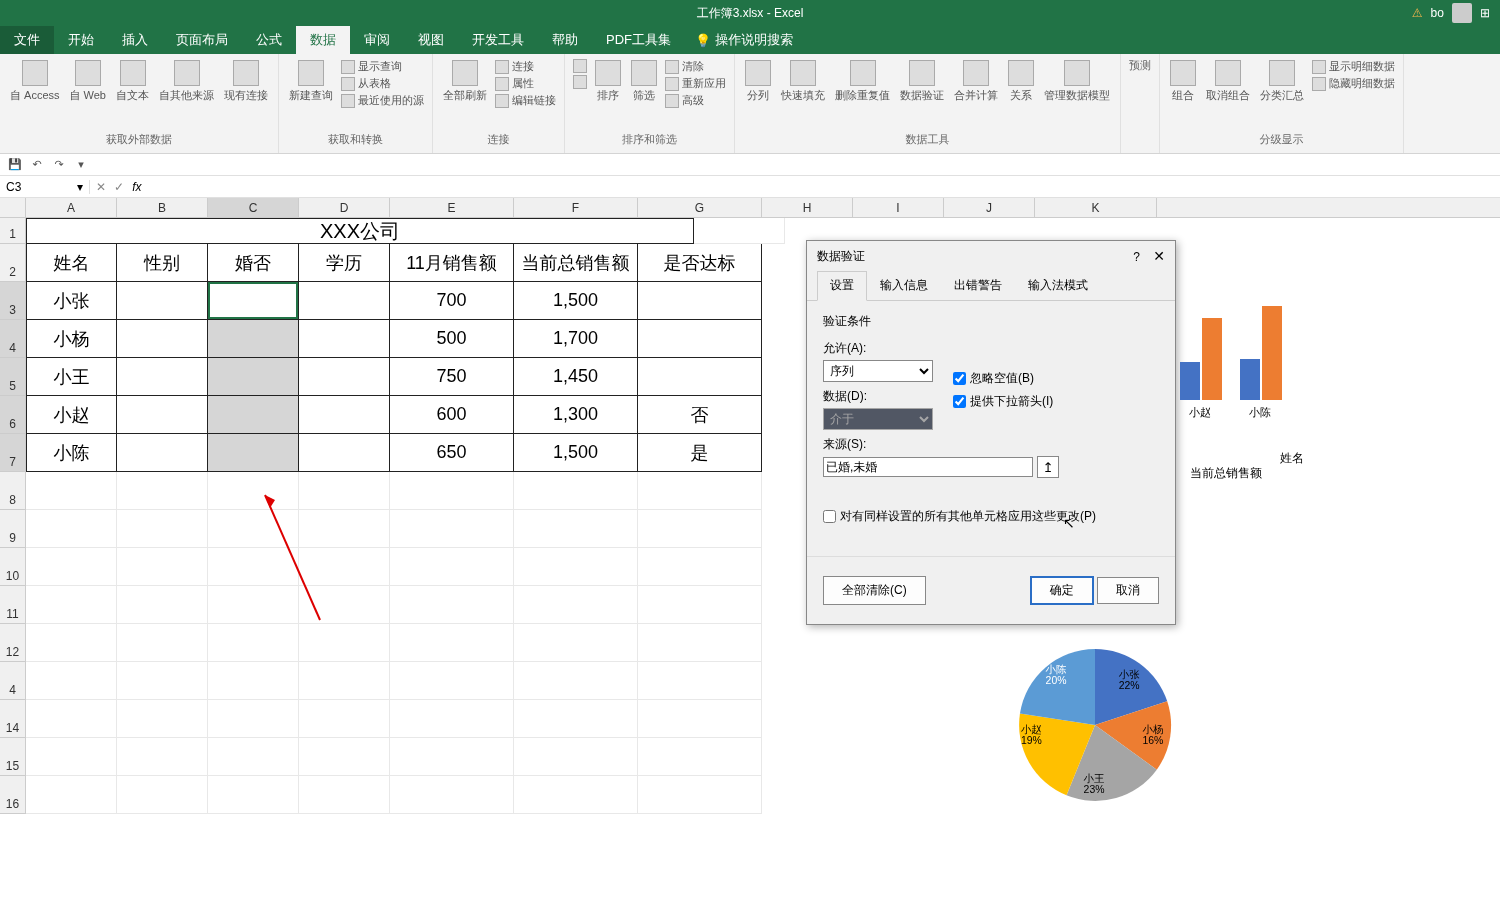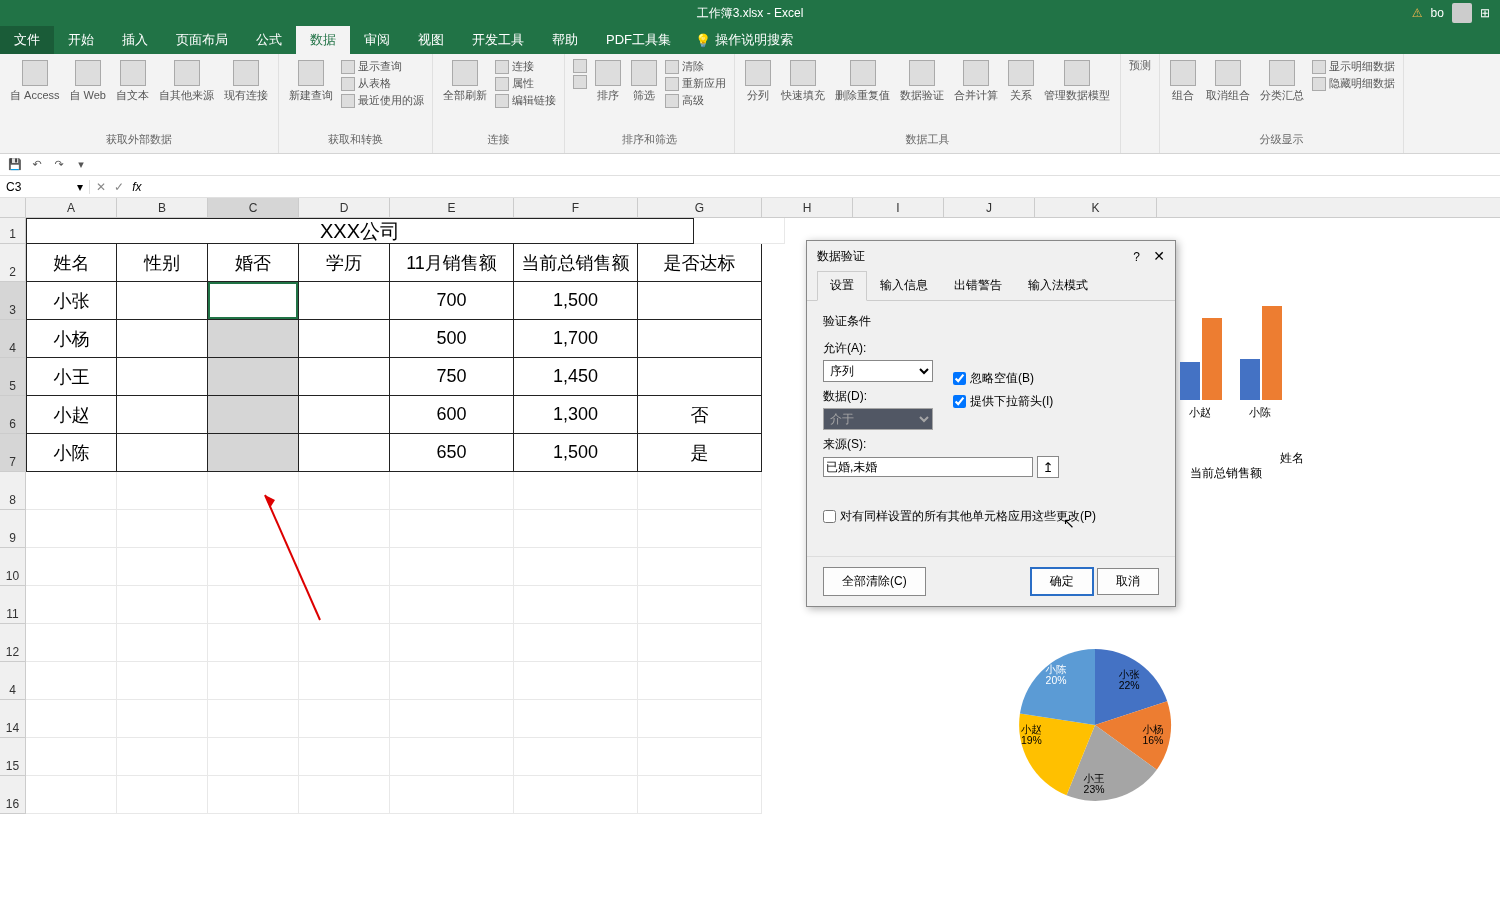--- a/index.html
+++ b/index.html
@@ -66,21 +66,21 @@
 .dlg-tabs { display: flex; border-bottom: 1px solid #ccc; padding: 0 10px; gap: 0; }
 .dlg-tab { padding: 5px 12px; border: 1px solid transparent; cursor: pointer; font-size: 12px; }
 .dlg-tab.active { border: 1px solid #ccc; border-bottom: 1px solid #f0f0f0; background: #f0f0f0; margin-bottom: -1px; }
 .dlg-body { padding: 12px 16px; }
 .dlg-body label { display: block; margin: 6px 0 3px; }
 .dlg-body select, .dlg-body input[type=text] { width: 110px; border: 1px solid #888; padding: 2px; font-size: 12px; background: #fff; }
 .dlg-body input[type=text].src { width: 210px; }
 .dlg-row { display: flex; align-items: center; gap: 20px; }
 .dlg-col { display: flex; flex-direction: column; }
 .chk { display: flex; align-items: center; gap: 4px; margin: 3px 0; }
-.dlg-btns { padding: 10px 16px; display: flex; justify-content: space-between; border-top: 1px solid #ddd; }
+.dlg-btns { padding: 19px 16px; display: flex; justify-content: space-between; border-top: 1px solid #ddd; }
 .dlg-btn { padding: 4px 18px; border: 1px solid #888; background: #fdfdfd; cursor: pointer; font-size: 12px; }
 .dlg-btn.primary { border: 2px solid #2a6ec6; margin-left: 12px; }
 
 
 .arrow { position: absolute; pointer-events: none; }
 
 
 .bar-chart { position: absolute; left: 1180px; top: 300px; width: 140px; height: 120px; }
 .pie-chart { position: absolute; left: 1000px; top: 630px; width: 190px; height: 190px; }
 .bar { position: absolute; bottom: 20px; width: 20px; }

